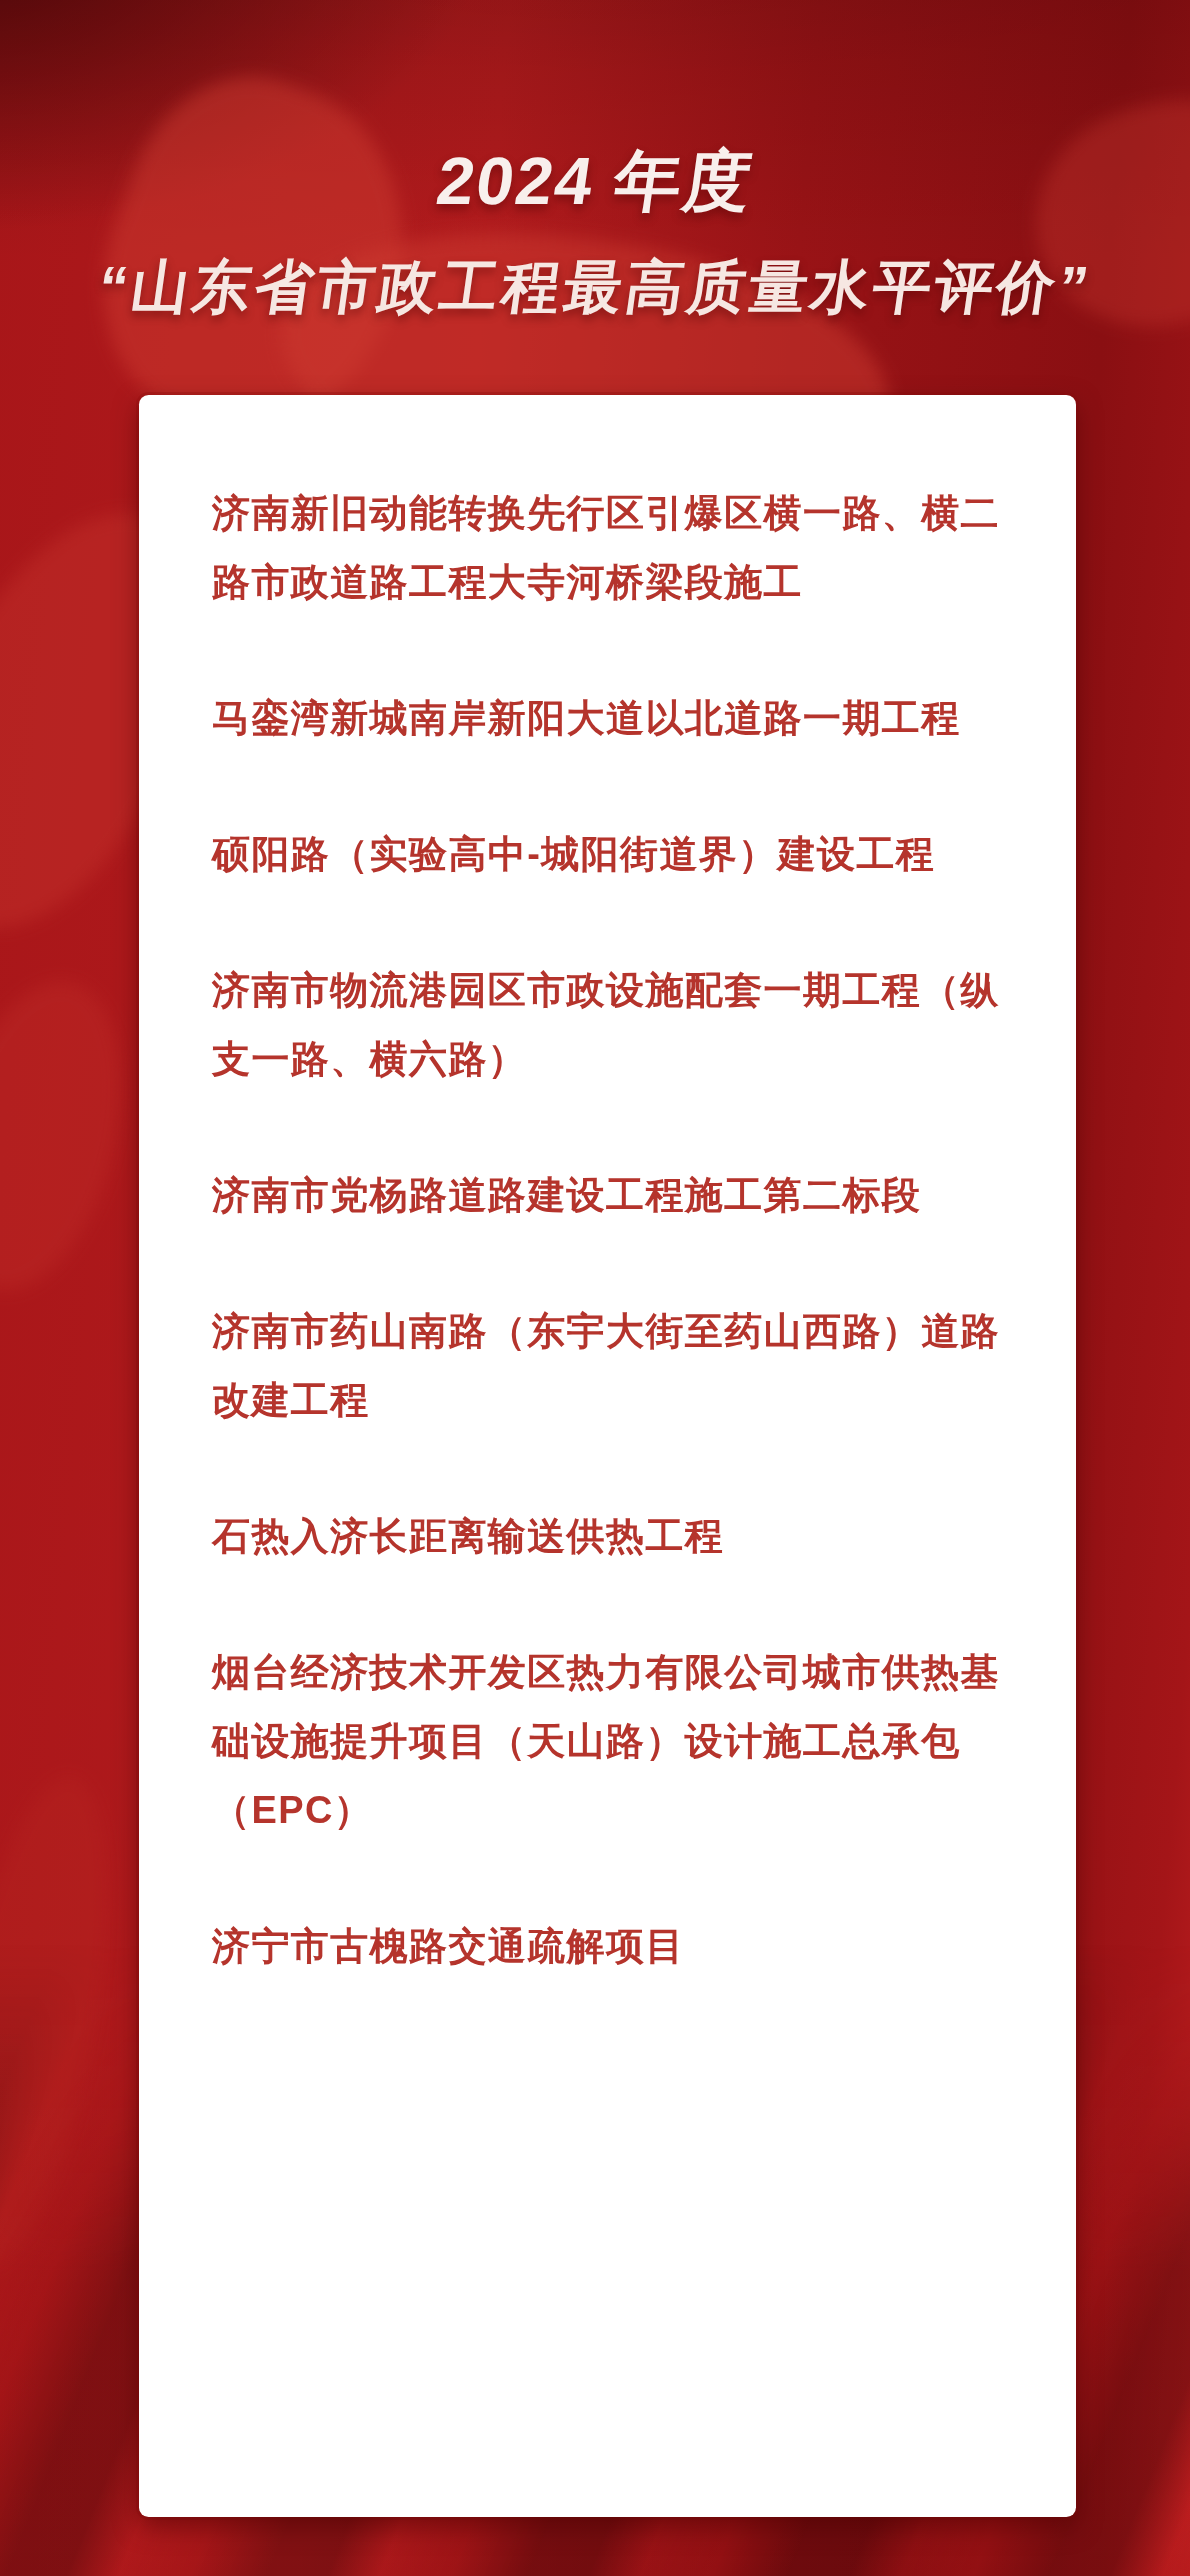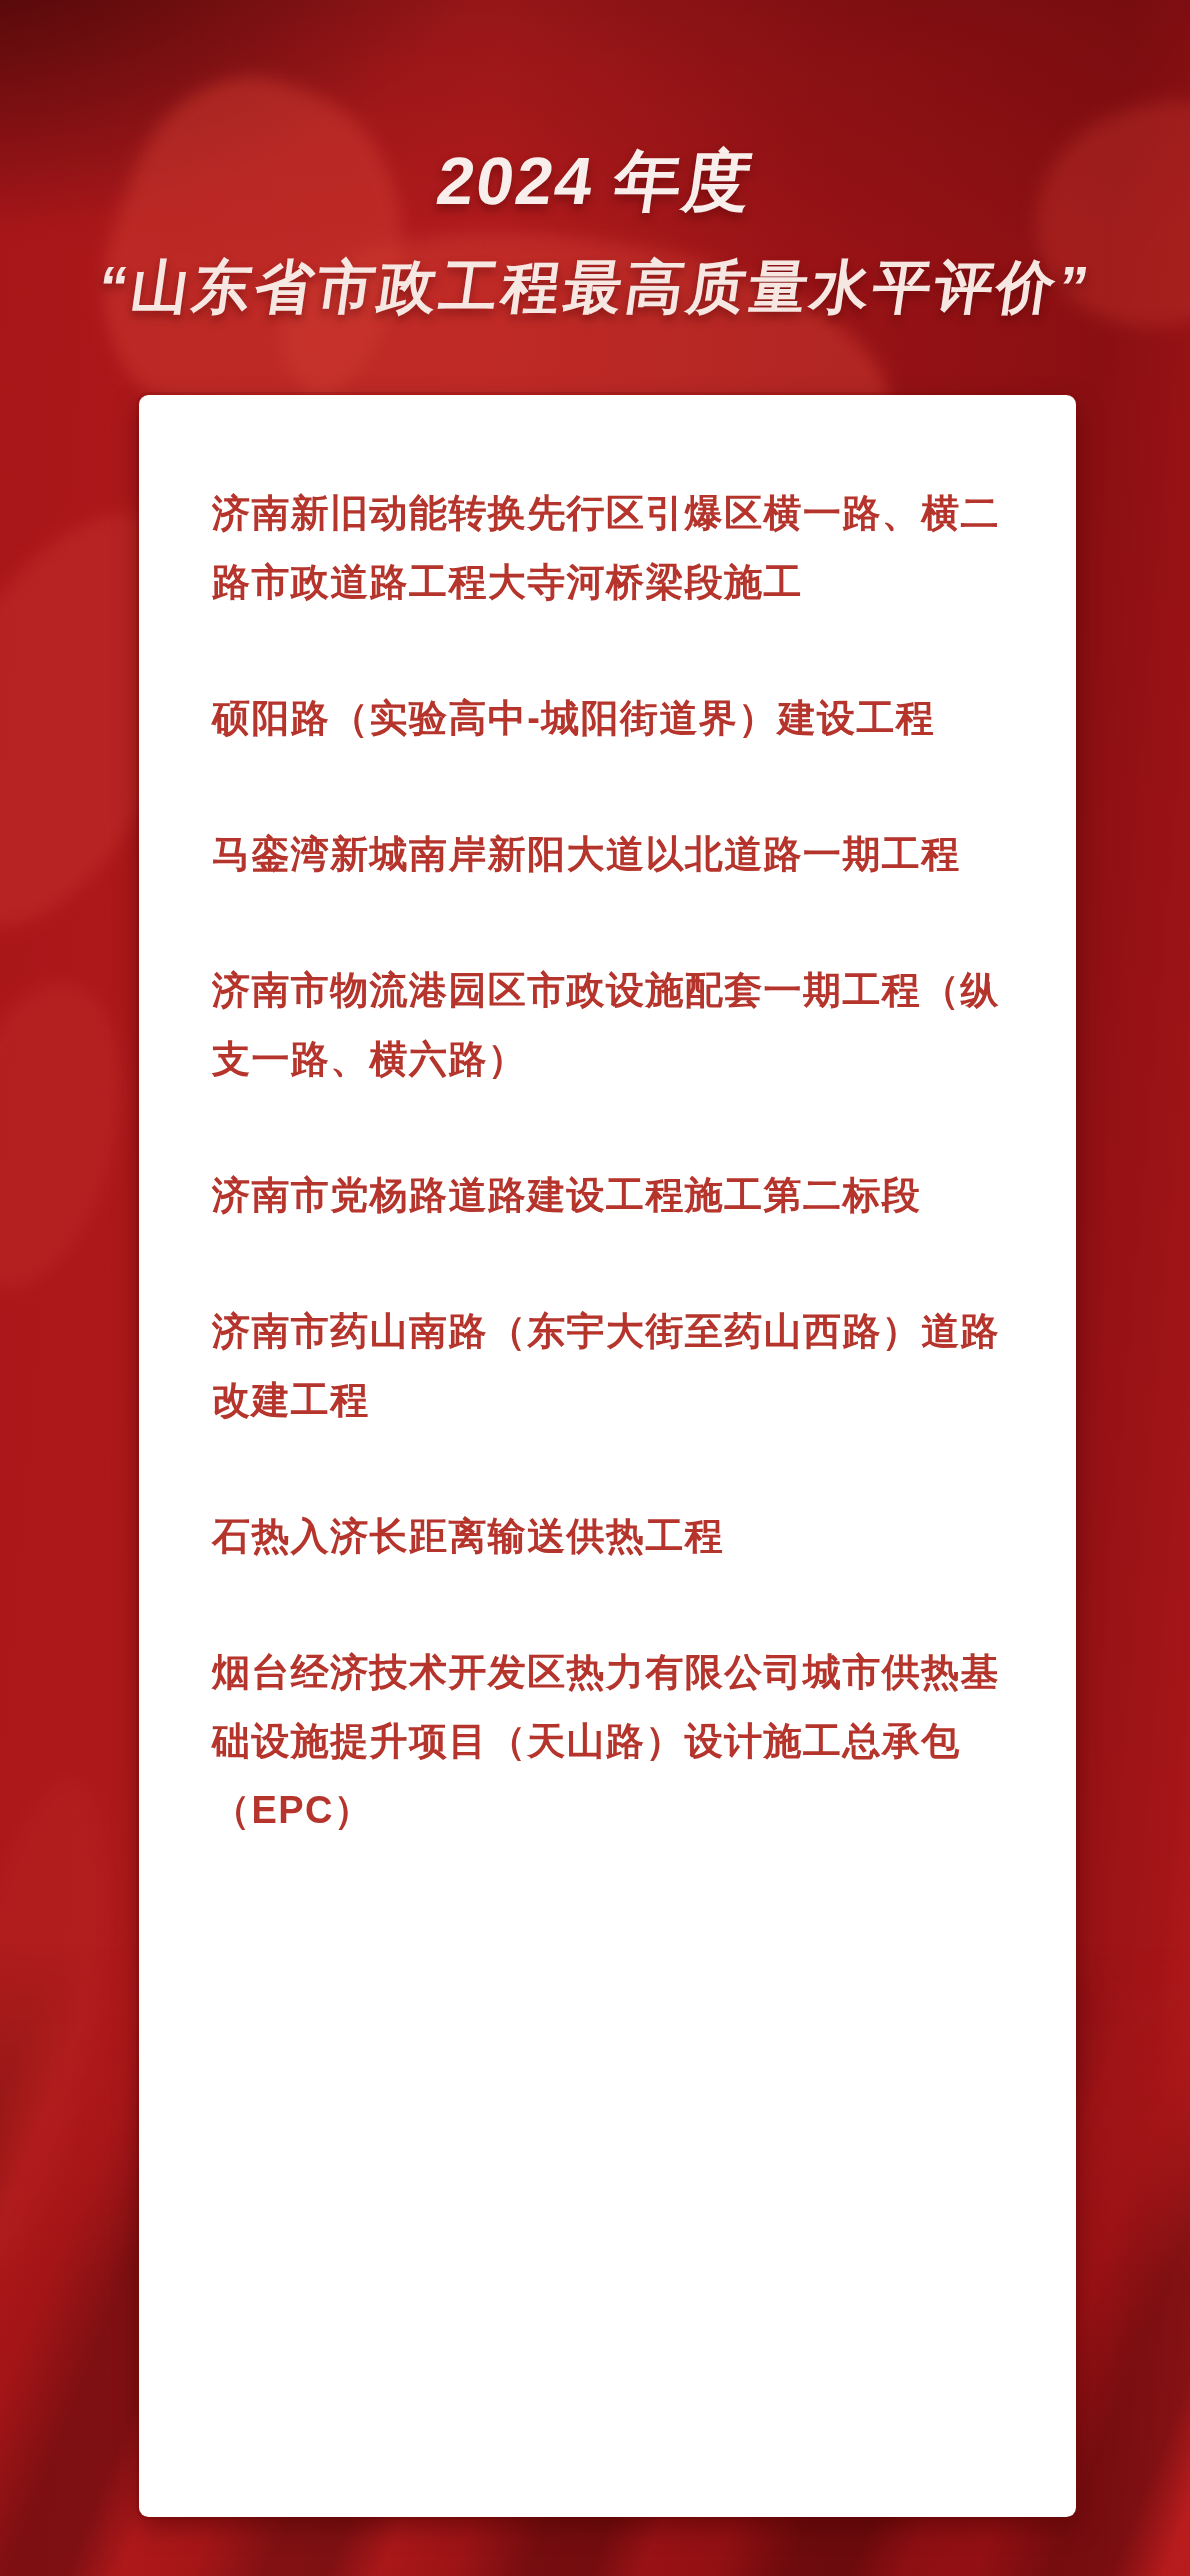--- a/index.html
+++ b/index.html
@@ -124,22 +124,23 @@
   <div class="brush b6"></div>
   <div class="silk"></div>
 
   <header class="header">
     <div class="title">2024 年度</div>
     <div class="subtitle">“山东省市政工程最高质量水平评价”</div>
   </header>
 
   <section class="card">
     <p class="project">济南新旧动能转换先行区引爆区横一路、横二路市政道路工程大寺河桥梁段施工</p>
+    <p class="project">马銮湾新城南岸新阳大道以北道路一期工程</p>
     <p class="project">硕阳路（实验高中-城阳街道界）建设工程</p>
-    <p class="project">马銮湾新城南岸新阳大道以北道路一期工程</p>
     <p class="project">济南市物流港园区市政设施配套一期工程（纵支一路、横六路）</p>
     <p class="project">济南市党杨路道路建设工程施工第二标段</p>
     <p class="project">济南市药山南路（东宇大街至药山西路）道路改建工程</p>
     <p class="project">石热入济长距离输送供热工程</p>
     <p class="project">烟台经济技术开发区热力有限公司城市供热基础设施提升项目（天山路）设计施工总承包（EPC）</p>
+    <p class="project">济宁市古槐路交通疏解项目</p>
   </section>
 </div>
 
 
 </body></html>

